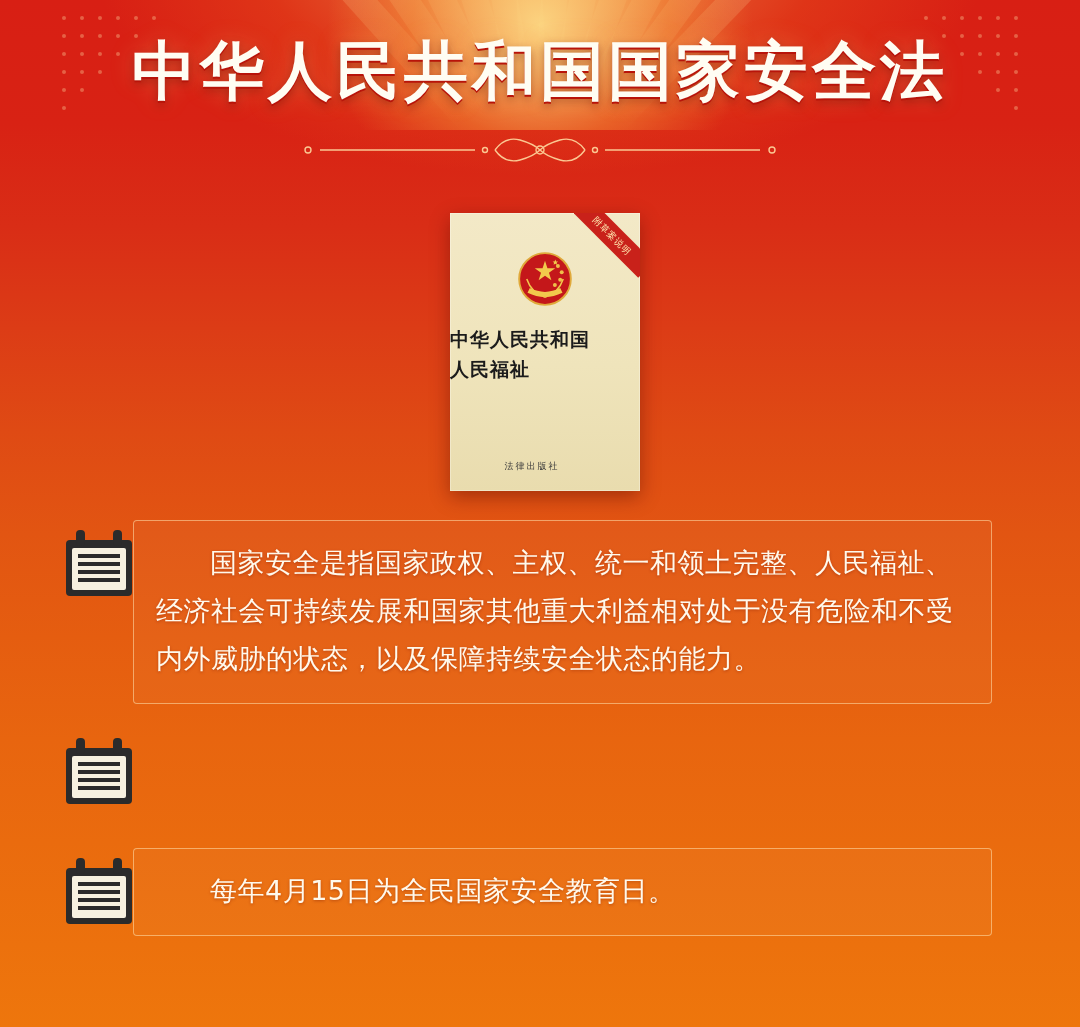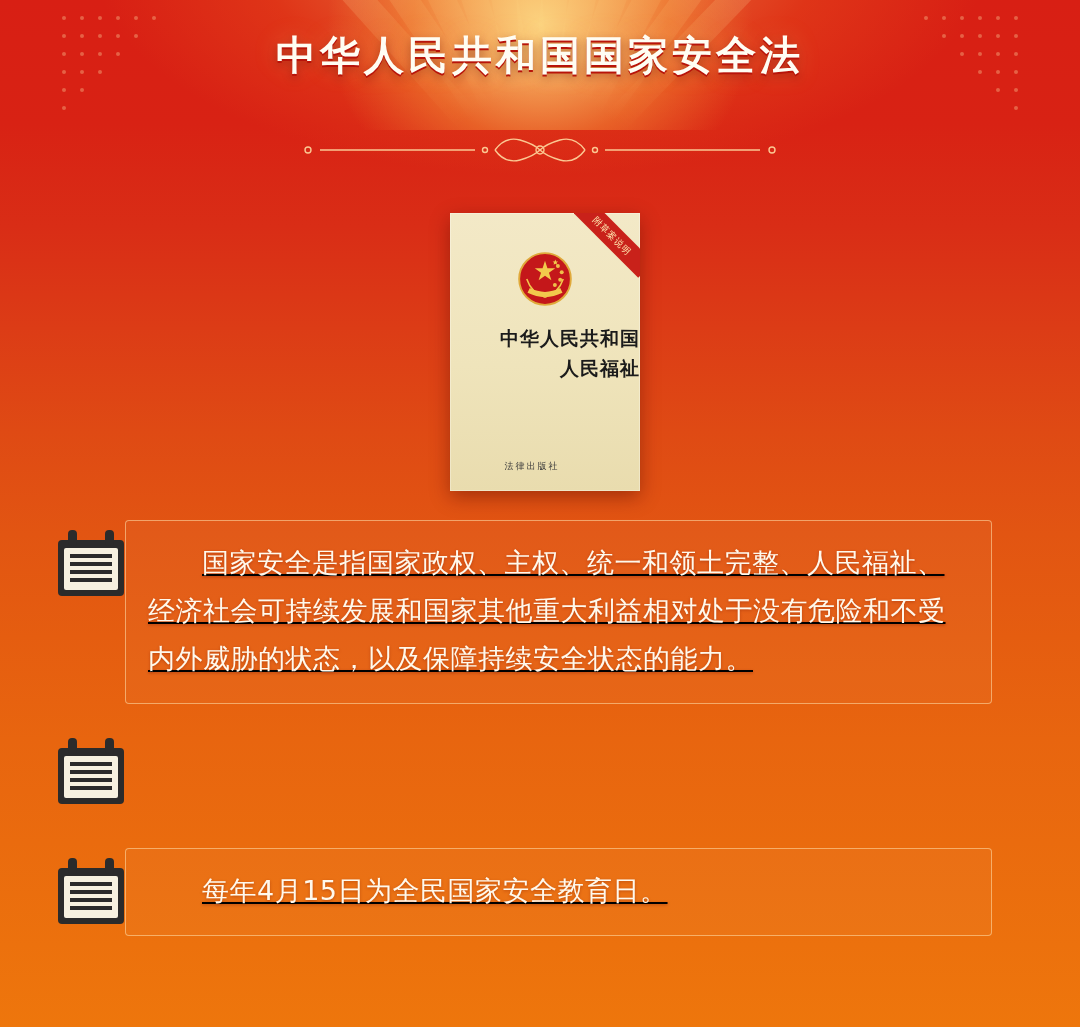--- a/index.html
+++ b/index.html
@@ -79,21 +79,21 @@
   .dots-right { right: 58px; }
 
   
   .title {
     position: absolute;
     top: 28px;
     left: 0;
     width: 1080px;
     text-align: center;
     font-family: "DejaVu Sans", "Liberation Sans", sans-serif;
-    font-size: 40px;
+    font-size: 64px;
     font-weight: bold;
     letter-spacing: 4px;
     color: #fffdf3;
     text-shadow:
       0 2px 0 #b8140a,
       0 4px 10px rgba(100,10,0,0.45),
       0 0 22px rgba(255,210,120,0.35);
     white-space: nowrap;
   }
 
@@ -148,23 +148,23 @@
     left: 50%;
     transform: translateX(-50%);
     width: 76px;
     height: 76px;
   }
   .book-title {
     position: absolute;
     top: 112px;
     left: 0;
     width: 190px;
-    text-align: right;
+    text-align: left;
     color: #1b1b1b;
-    font-family: Liberation Mono, monospace;
+    font-family: Liberation Sans, sans-serif;
     font-size: 19px;
     font-weight: bold;
     line-height: 30px;
     letter-spacing: 1px;
   }
   .book-publisher {
     position: absolute;
     bottom: 18px;
     left: 0;
     width: 164px;
@@ -177,25 +177,24 @@
 
   
   .items {
     position: absolute;
     top: 520px;
     left: 0;
     width: 1080px;
   }
   .item {
     position: relative;
-    margin: 0 0 24px 8px;
+    margin: 0 0 24px 16px;
     padding-left: 117px;
     padding-right: 88px;
     min-height: 96px;
-    text-decoration: underline;
   }
   .item-box {
     border: 1px solid rgba(255,225,175,0.55);
     border-radius: 4px;
     padding: 18px 22px 20px 22px;
     background: rgba(255,255,255,0.03);
   }
   .item-text {
     color: #fff9ec;
     font-family: "DejaVu Sans", "Liberation Sans", sans-serif;

